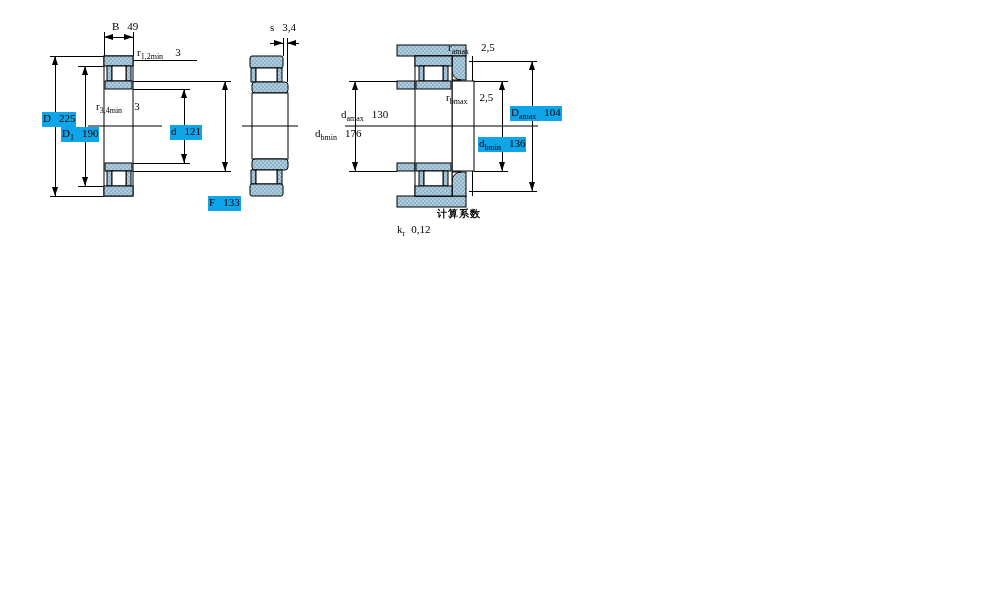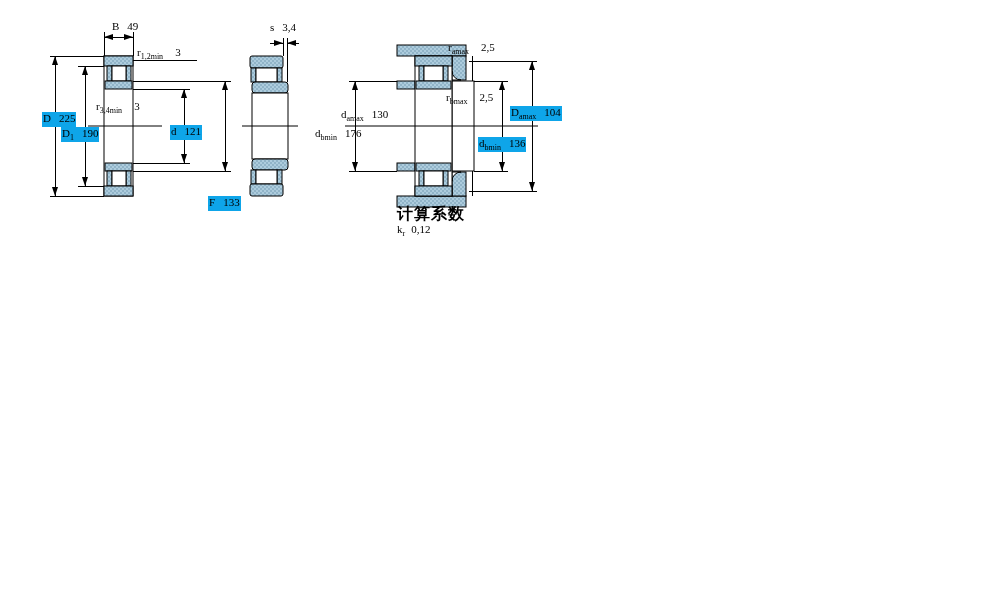--- a/index.html
+++ b/index.html
@@ -4,21 +4,21 @@
 <style>
   html,body{margin:0;padding:0;background:#fff;}
   .canvas{position:relative;width:1000px;height:600px;background:#fff;
           font-family:Liberation Serif, serif;overflow:hidden;}
   .canvas svg{position:absolute;left:0;top:0;}
   .lbl{position:absolute;font-size:11px;line-height:13px;color:#000;white-space:nowrap;}
   .lbl sub{font-size:8px;line-height:1;}
   .lbl .val{margin-left:8px;}
   .lbl.wide .val{margin-left:12px;}
   .lbl.bg{background:#0ea5e9;padding:0 1px;}
-  .lbl.calc{font-size:16px;font-weight:bold;letter-spacing:1px;line-height:14px;}
+  .lbl.calc{font-size:10px;font-weight:bold;letter-spacing:1px;line-height:14px;margin-left:40px;}
   .h{fill:url(#hatch);stroke:#000;stroke-width:1;}
   .o{fill:#fff;stroke:#000;stroke-width:1;}
   .ln{stroke:#000;stroke-width:1;fill:none;shape-rendering:crispEdges;}
   .cl{stroke:#000;stroke-width:1;fill:none;}
   .ar{fill:#000;stroke:none;}
 </style>
 </head>
 <body>
 
 <div class="canvas">

